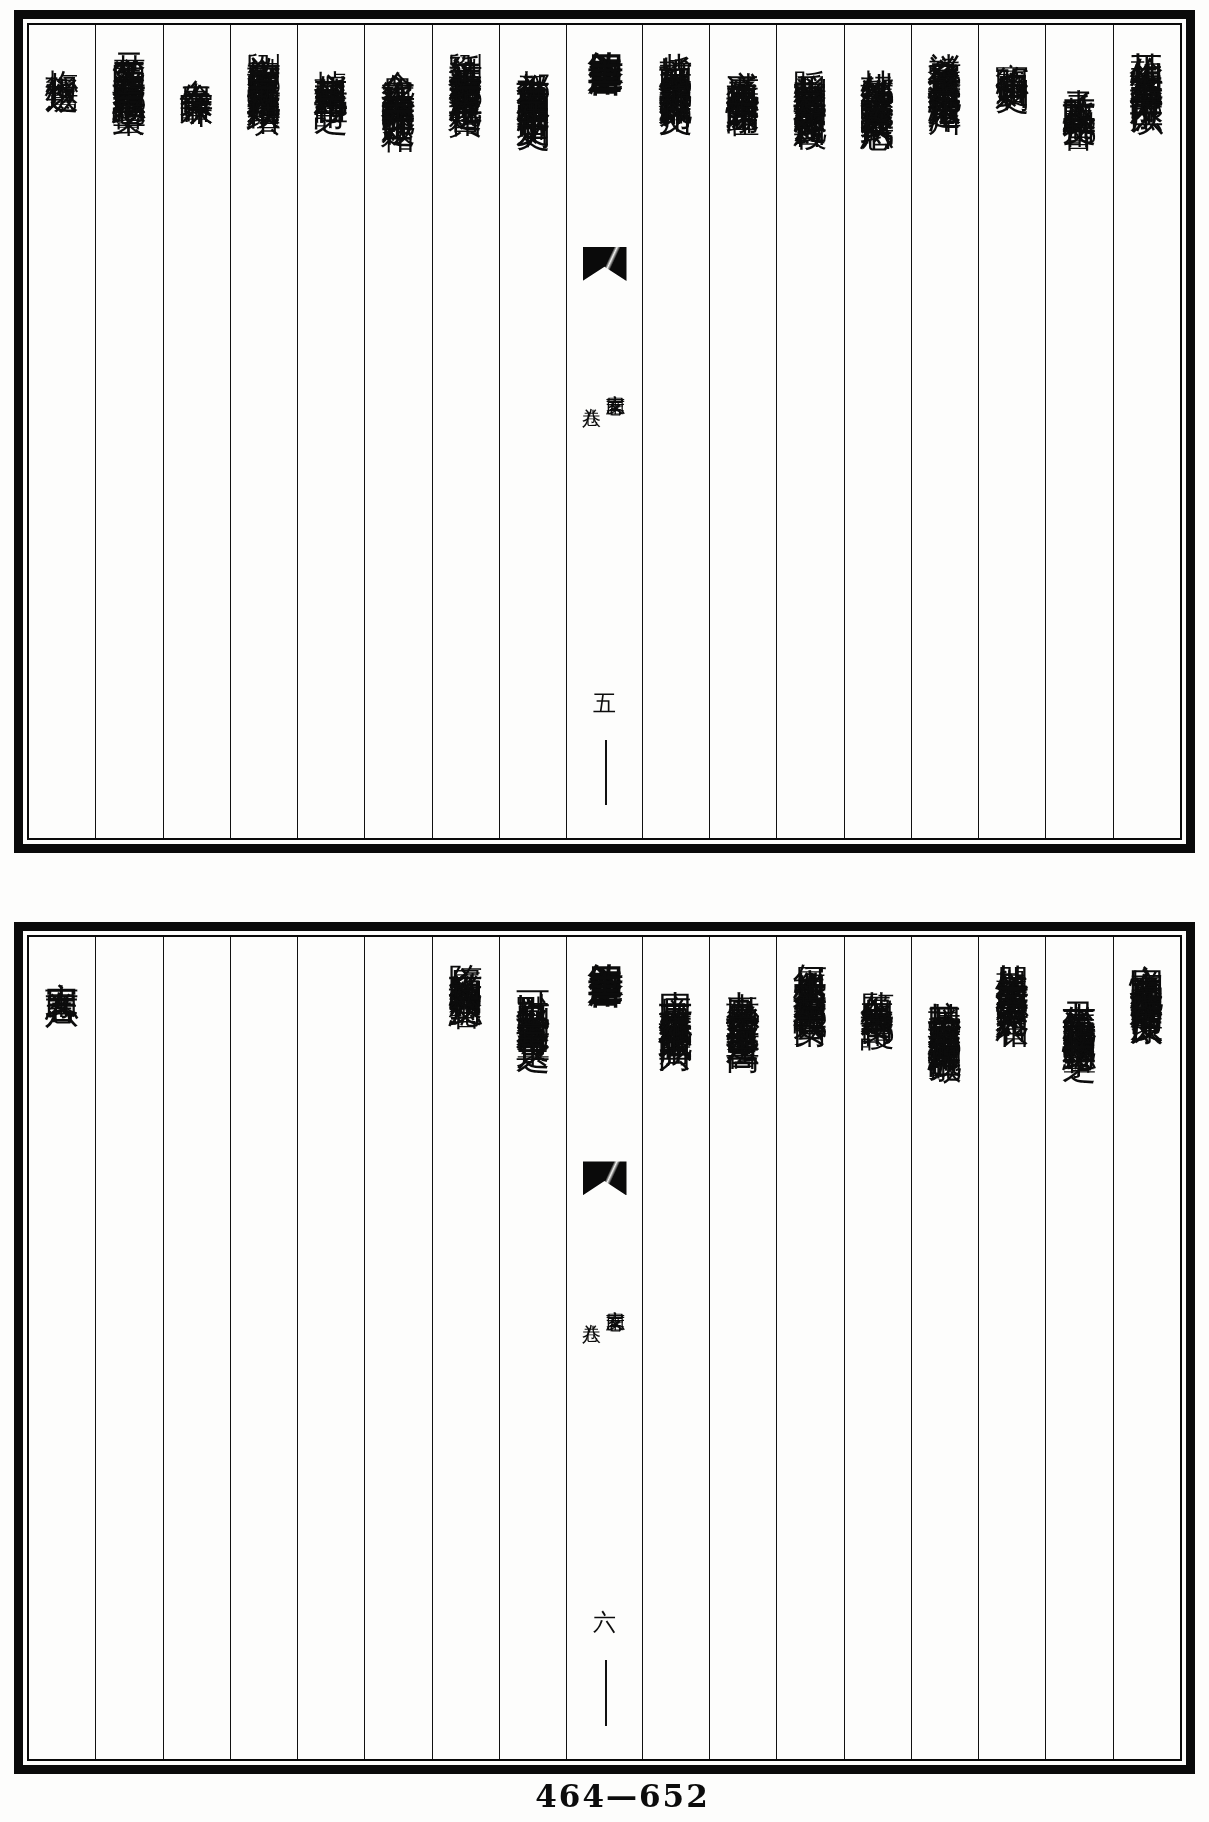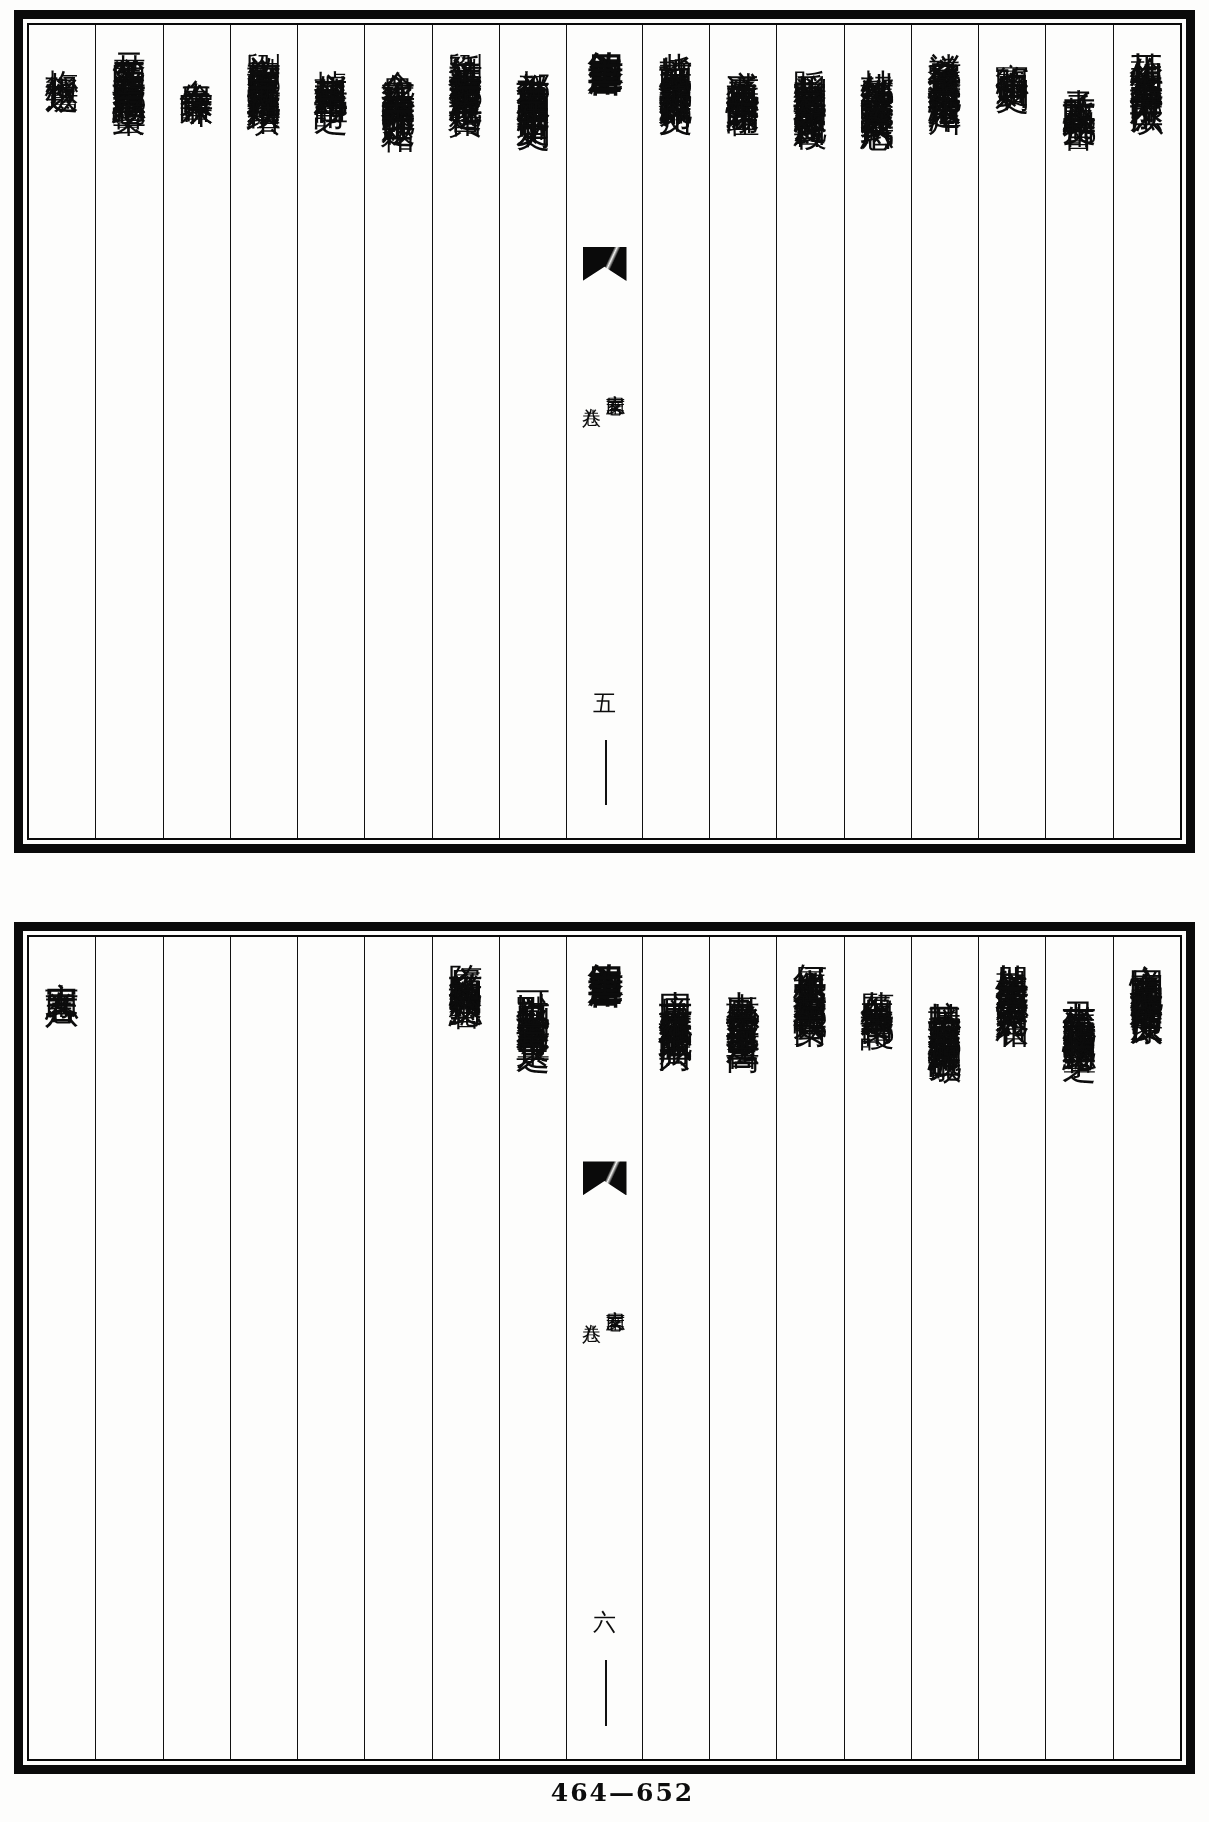--- a/index.html
+++ b/index.html
@@ -56,21 +56,21 @@
   .bx-folio{
     position:absolute;top:81.5%;left:0;right:0;text-align:center;
     font-size:23px;
   }
   .bx-rule{
     position:absolute;top:88%;left:50%;width:2px;height:8%;
     background:#111;
   }
   .pageno{
     position:absolute;left:0;right:0;top:1778px;text-align:center;
-    font-size:25px;font-weight:bold;letter-spacing:2px;text-indent:36px;
+    font-size:31px;font-weight:bold;letter-spacing:2px;text-indent:36px;
     font-family:"DejaVu Serif","Liberation Serif",serif;
   }
 </style>
 </head>
 <body>
 
 <div class="block" id="block-top">
   <div class="block-inner">
       <div class="col">
         <div class="coltext" style="padding-top: 0px;">杜正倫相州人太宗知名為中書侍郎太子左庶子以</div>

